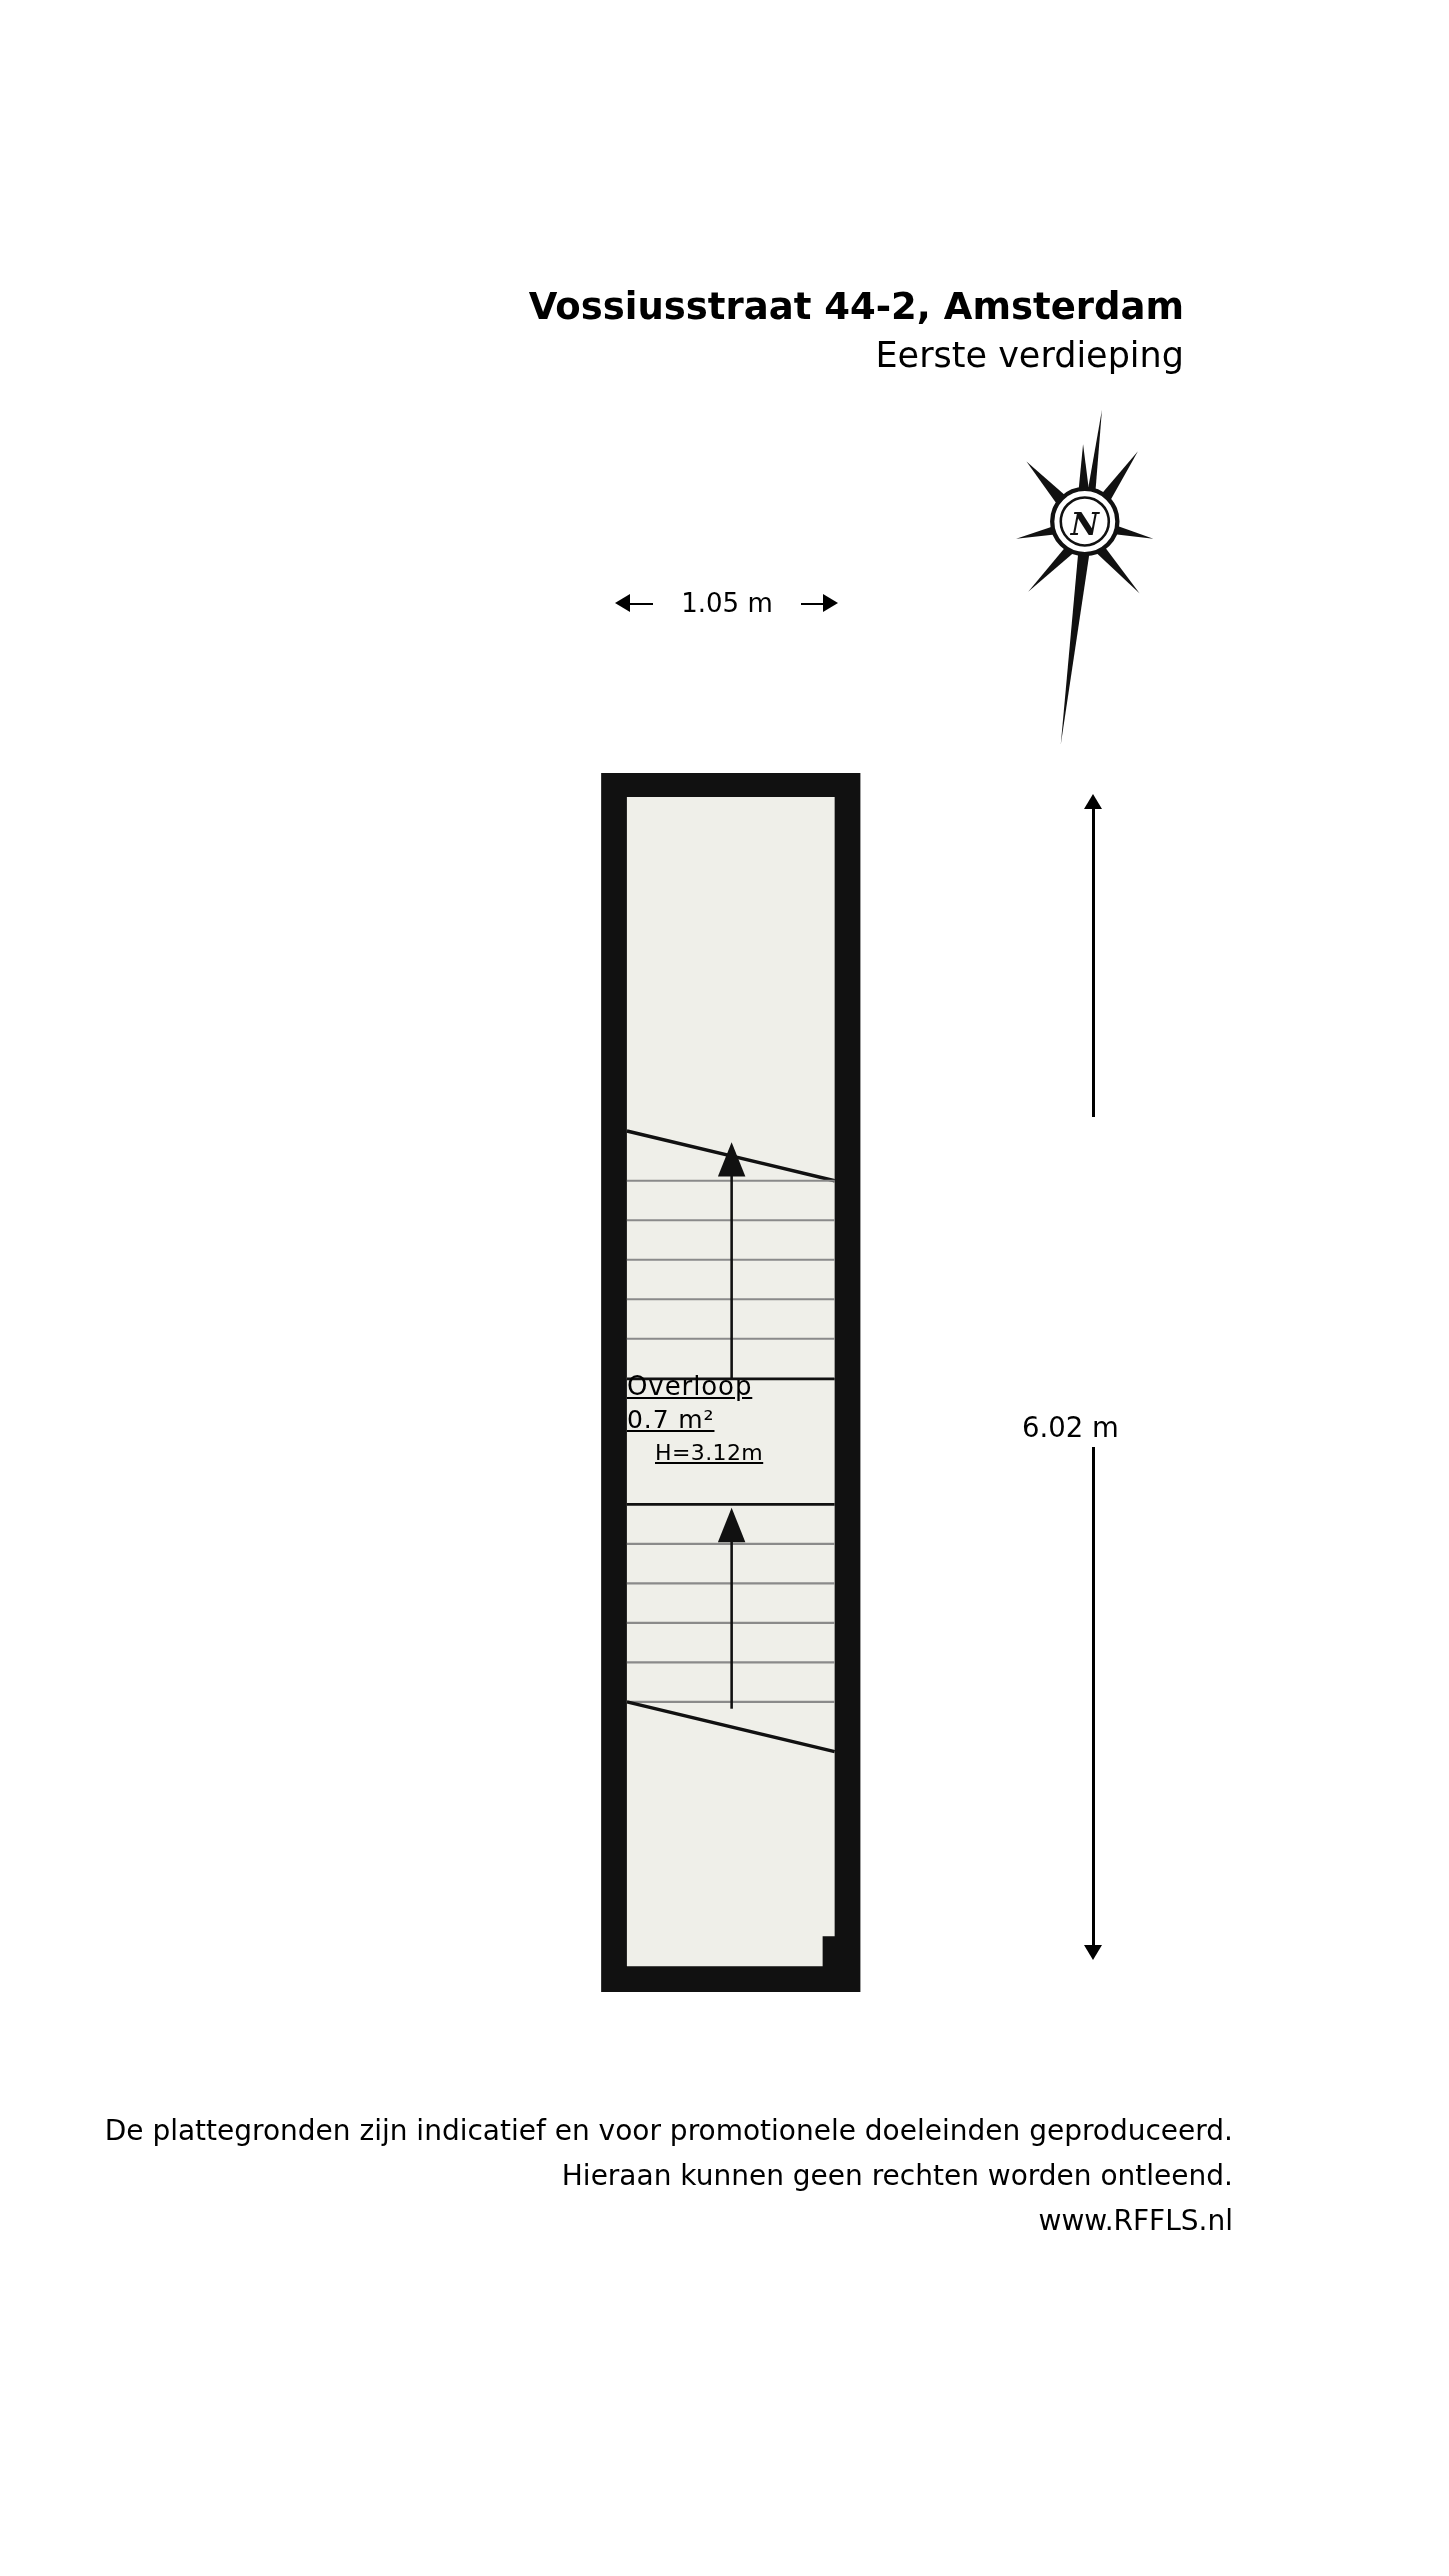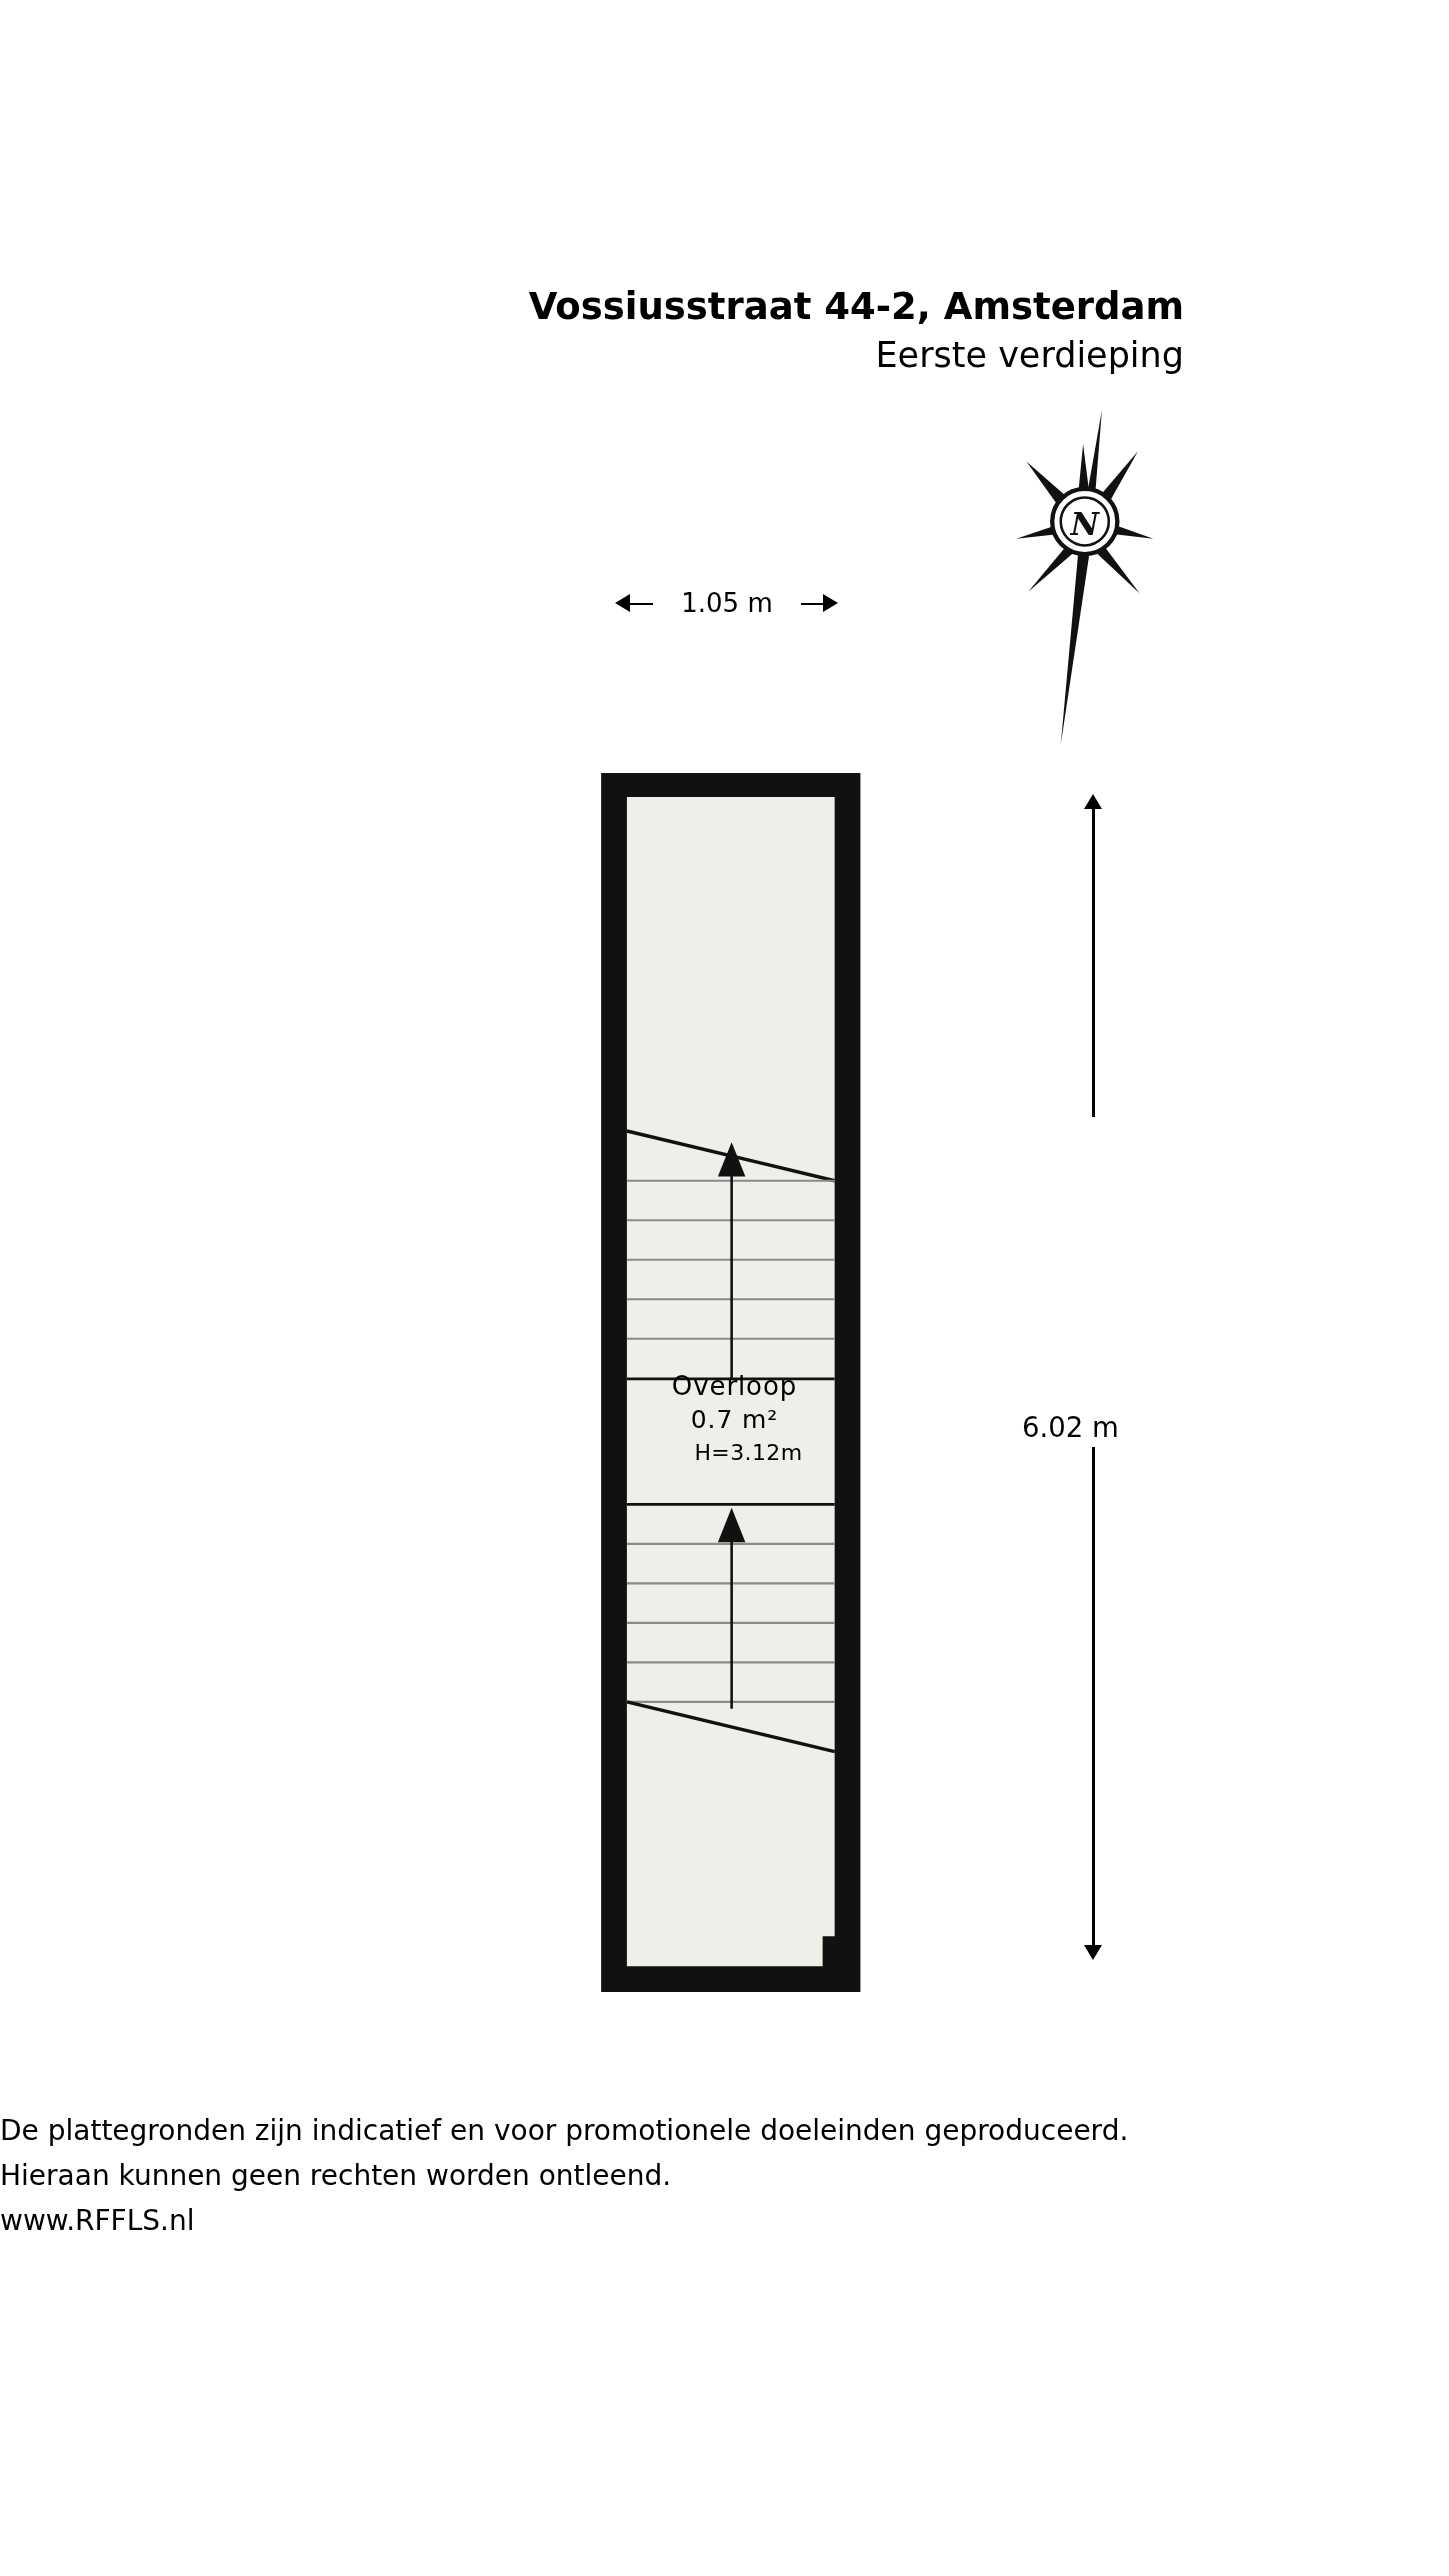--- a/index.html
+++ b/index.html
@@ -147,22 +147,23 @@
     width: 275px;
     height: 1219px;
   }
 
   
   #room-label {
     position: absolute;
     top: 1370px;
     left: 627px;
     width: 215px;
-    text-align: center;
+    text-align: left;
     line-height: 33px;
+    text-decoration: underline;
   }
   #room-label .rl-name {
     font-size: 26px;
     letter-spacing: 0.9px;
   }
   #room-label .rl-area {
     font-size: 25px;
     letter-spacing: 0.9px;
   }
   #room-label .rl-height {
@@ -170,21 +171,21 @@
     letter-spacing: 0.4px;
     padding-left: 28px;
   }
 
   
   #footer {
     position: absolute;
     top: 2108px;
     left: 0;
     width: 1233px;
-    text-align: left;
+    text-align: right;
   }
   #footer div {
     font-size: 28px;
     line-height: 45px;
   }
 </style>
 </head>
 <body>
 
 <div id="title-block">

